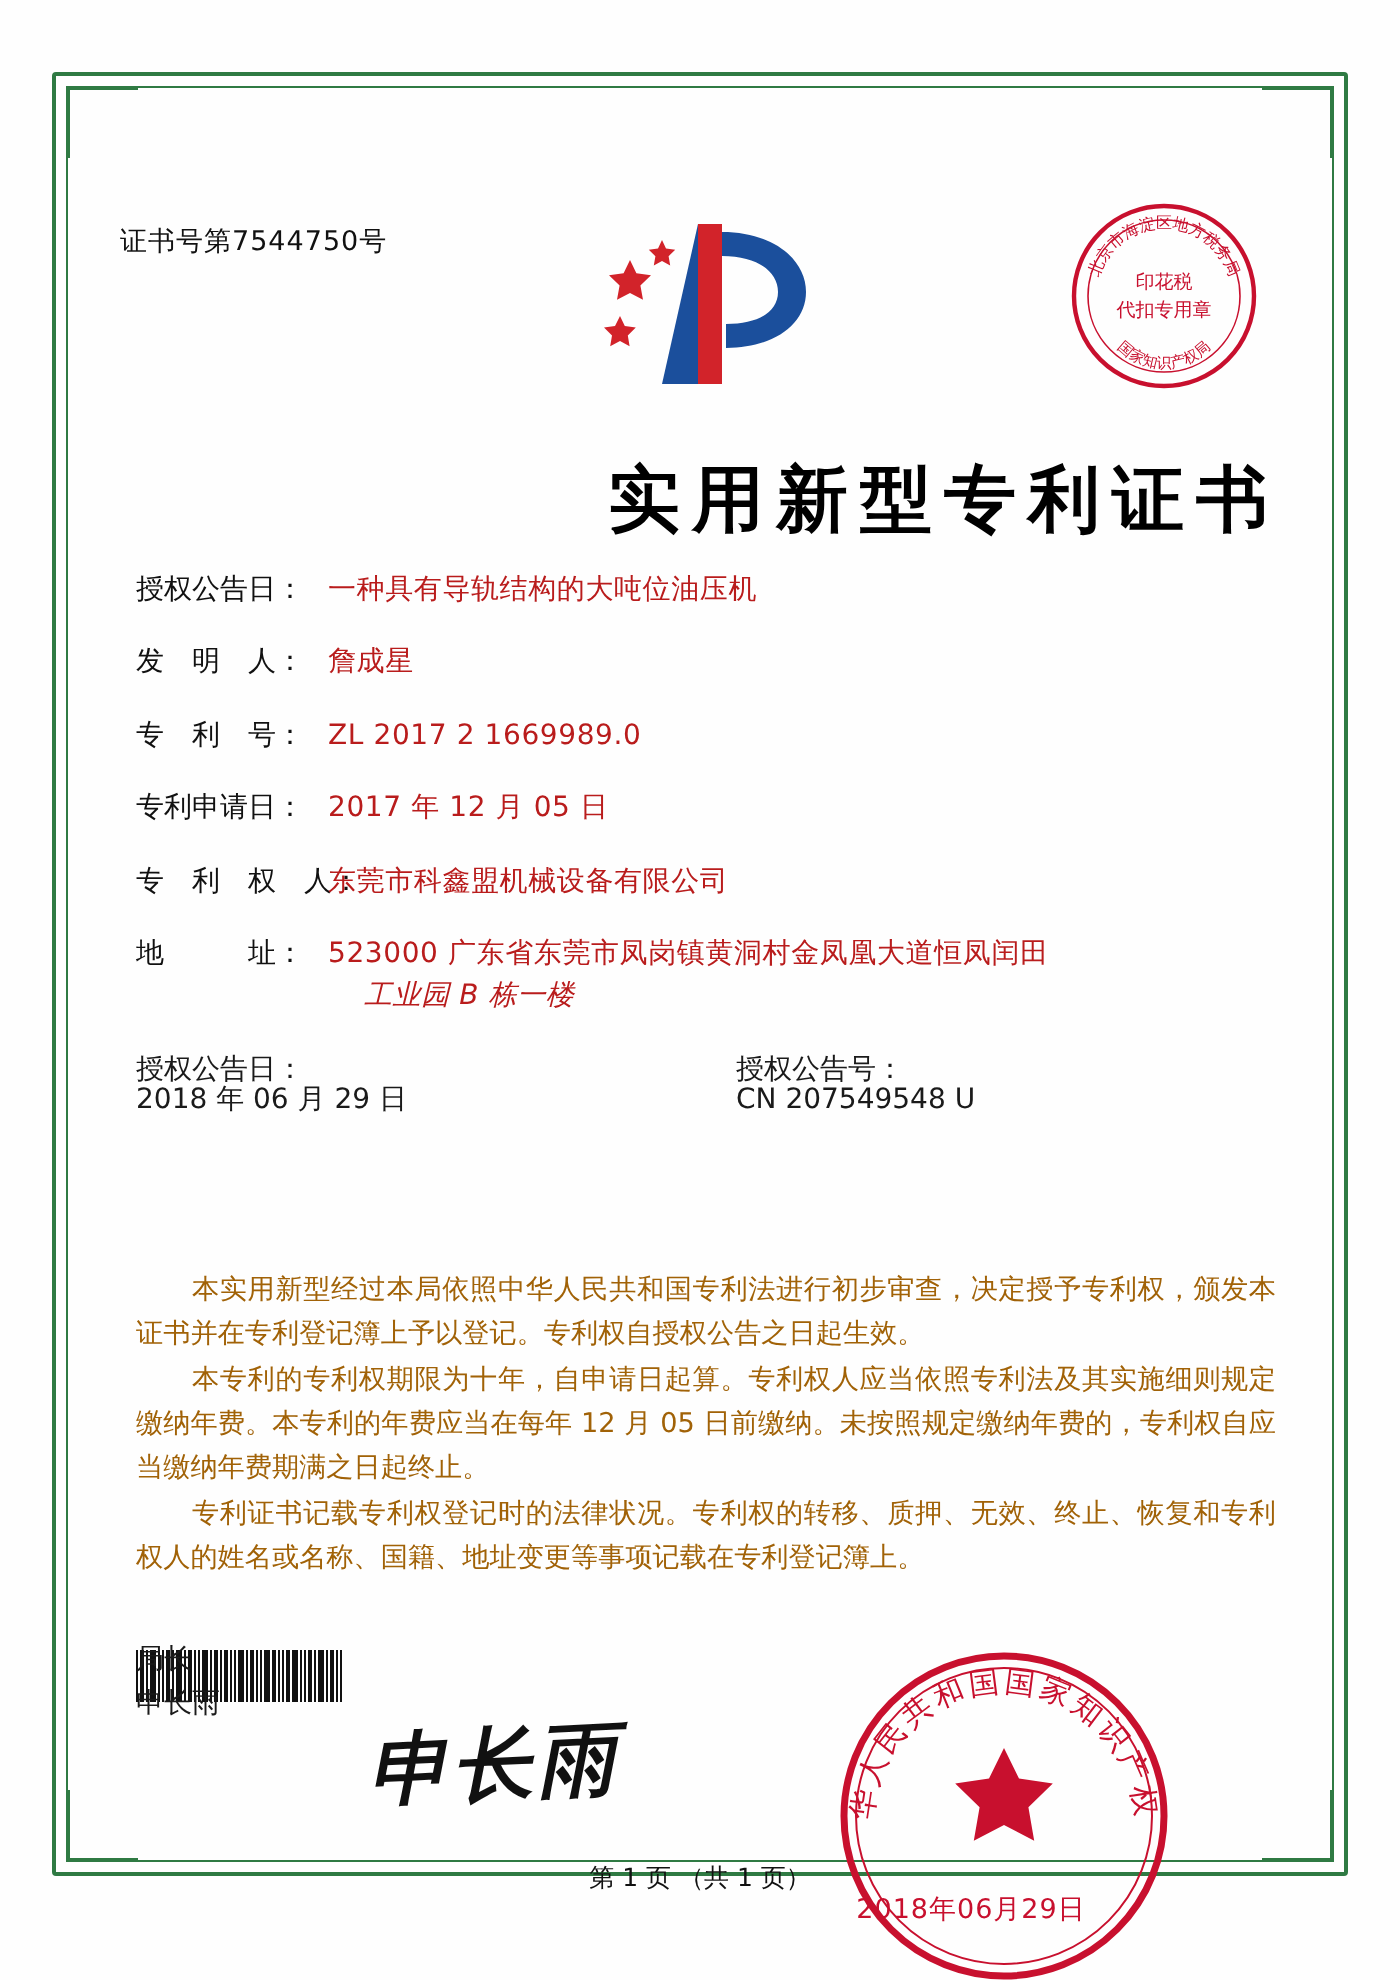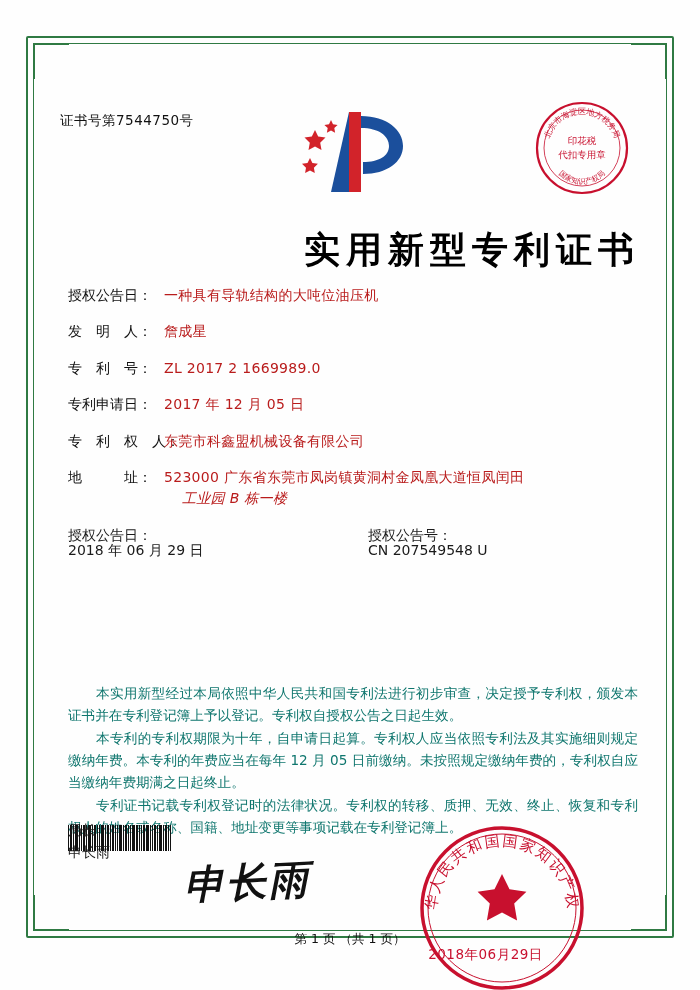--- a/index.html
+++ b/index.html
@@ -147,22 +147,21 @@
   .two-col .lbl { white-space: nowrap; margin-right: 8px; }
 
   .paragraphs {
     position: absolute;
     left: 8px;
     right: 2px;
     top: 574px;
     font-size: 13.6px;
     line-height: 1.62;
     text-align: justify;
-    color: #0f766e;
-    margin-top: 48px;
+    color: #a16207;
   }
   .paragraphs p {
     margin: 0 0 1px 0;
     text-indent: 28px;
   }
 
   
   .barcode {
     position: absolute;
     left: 8px;

